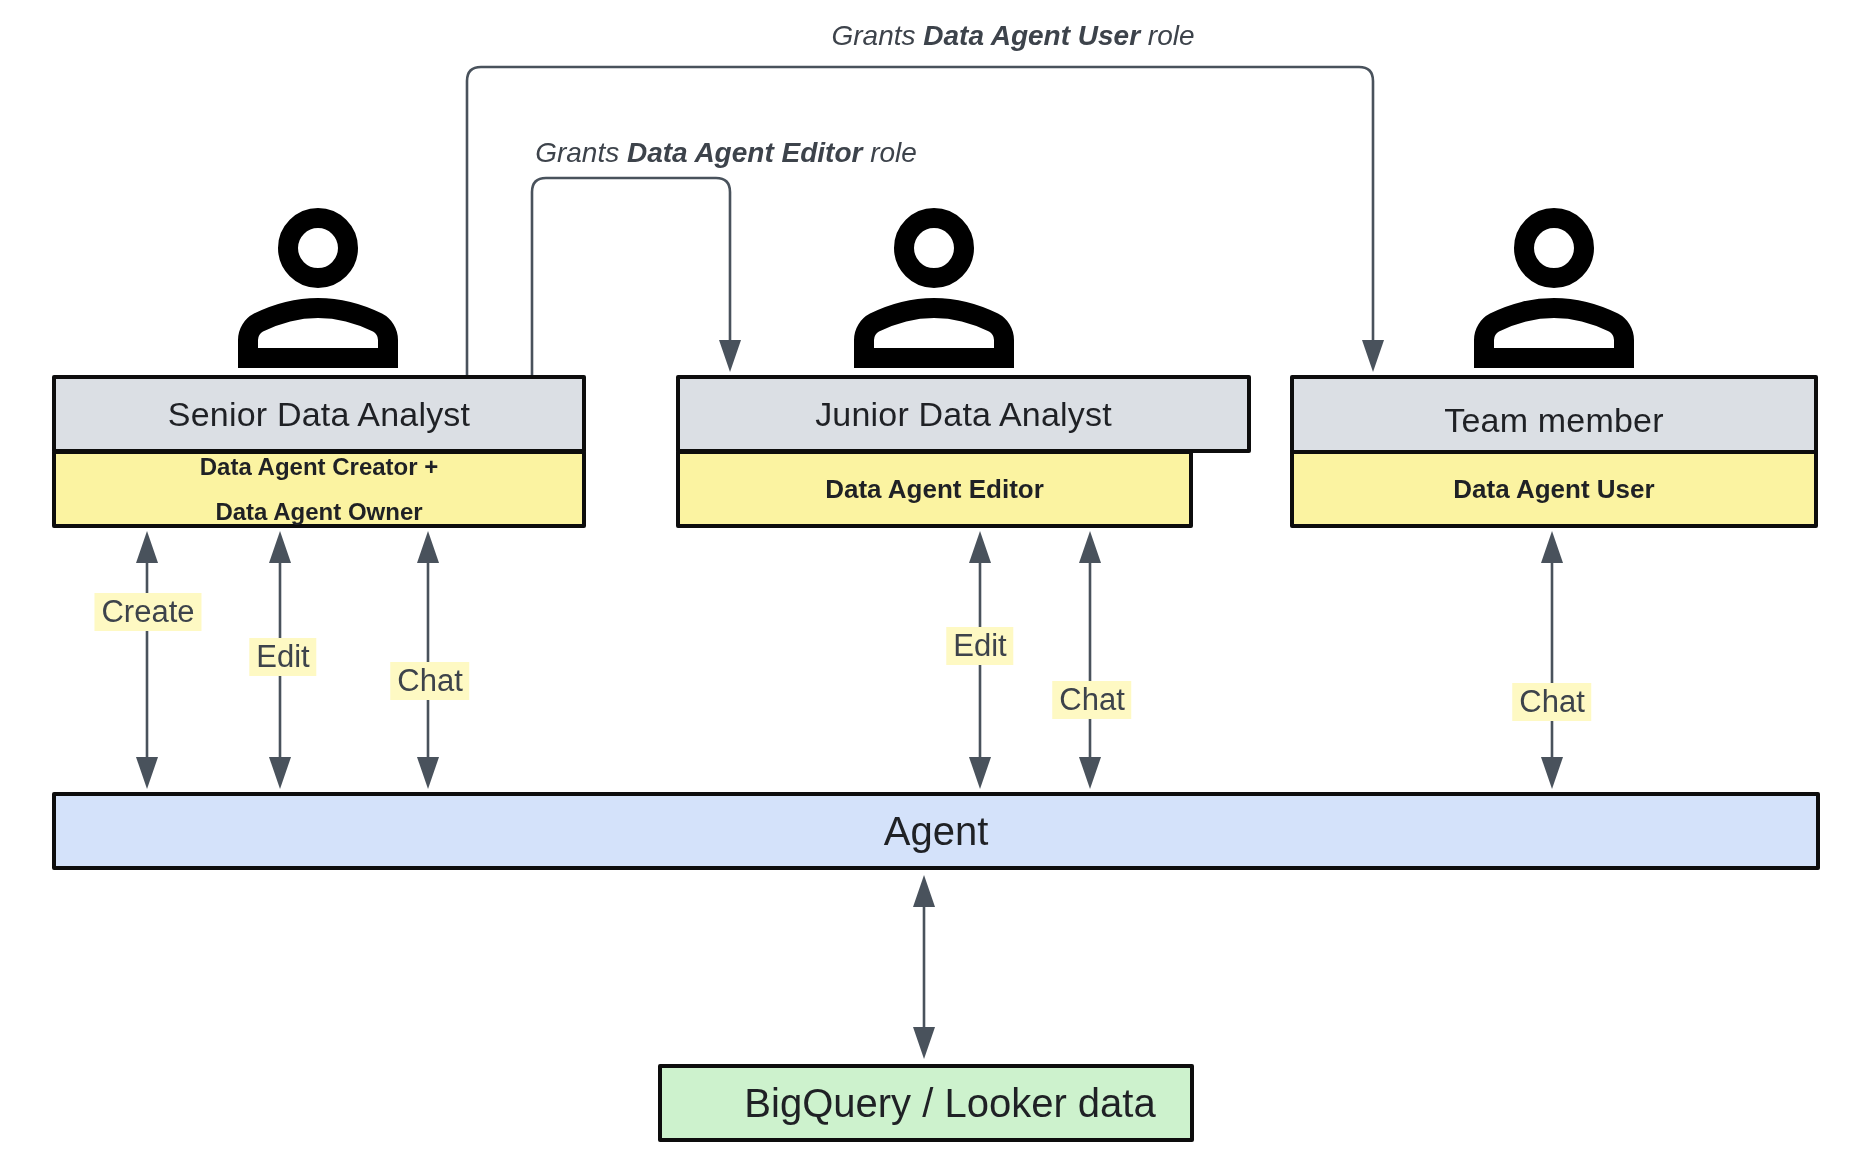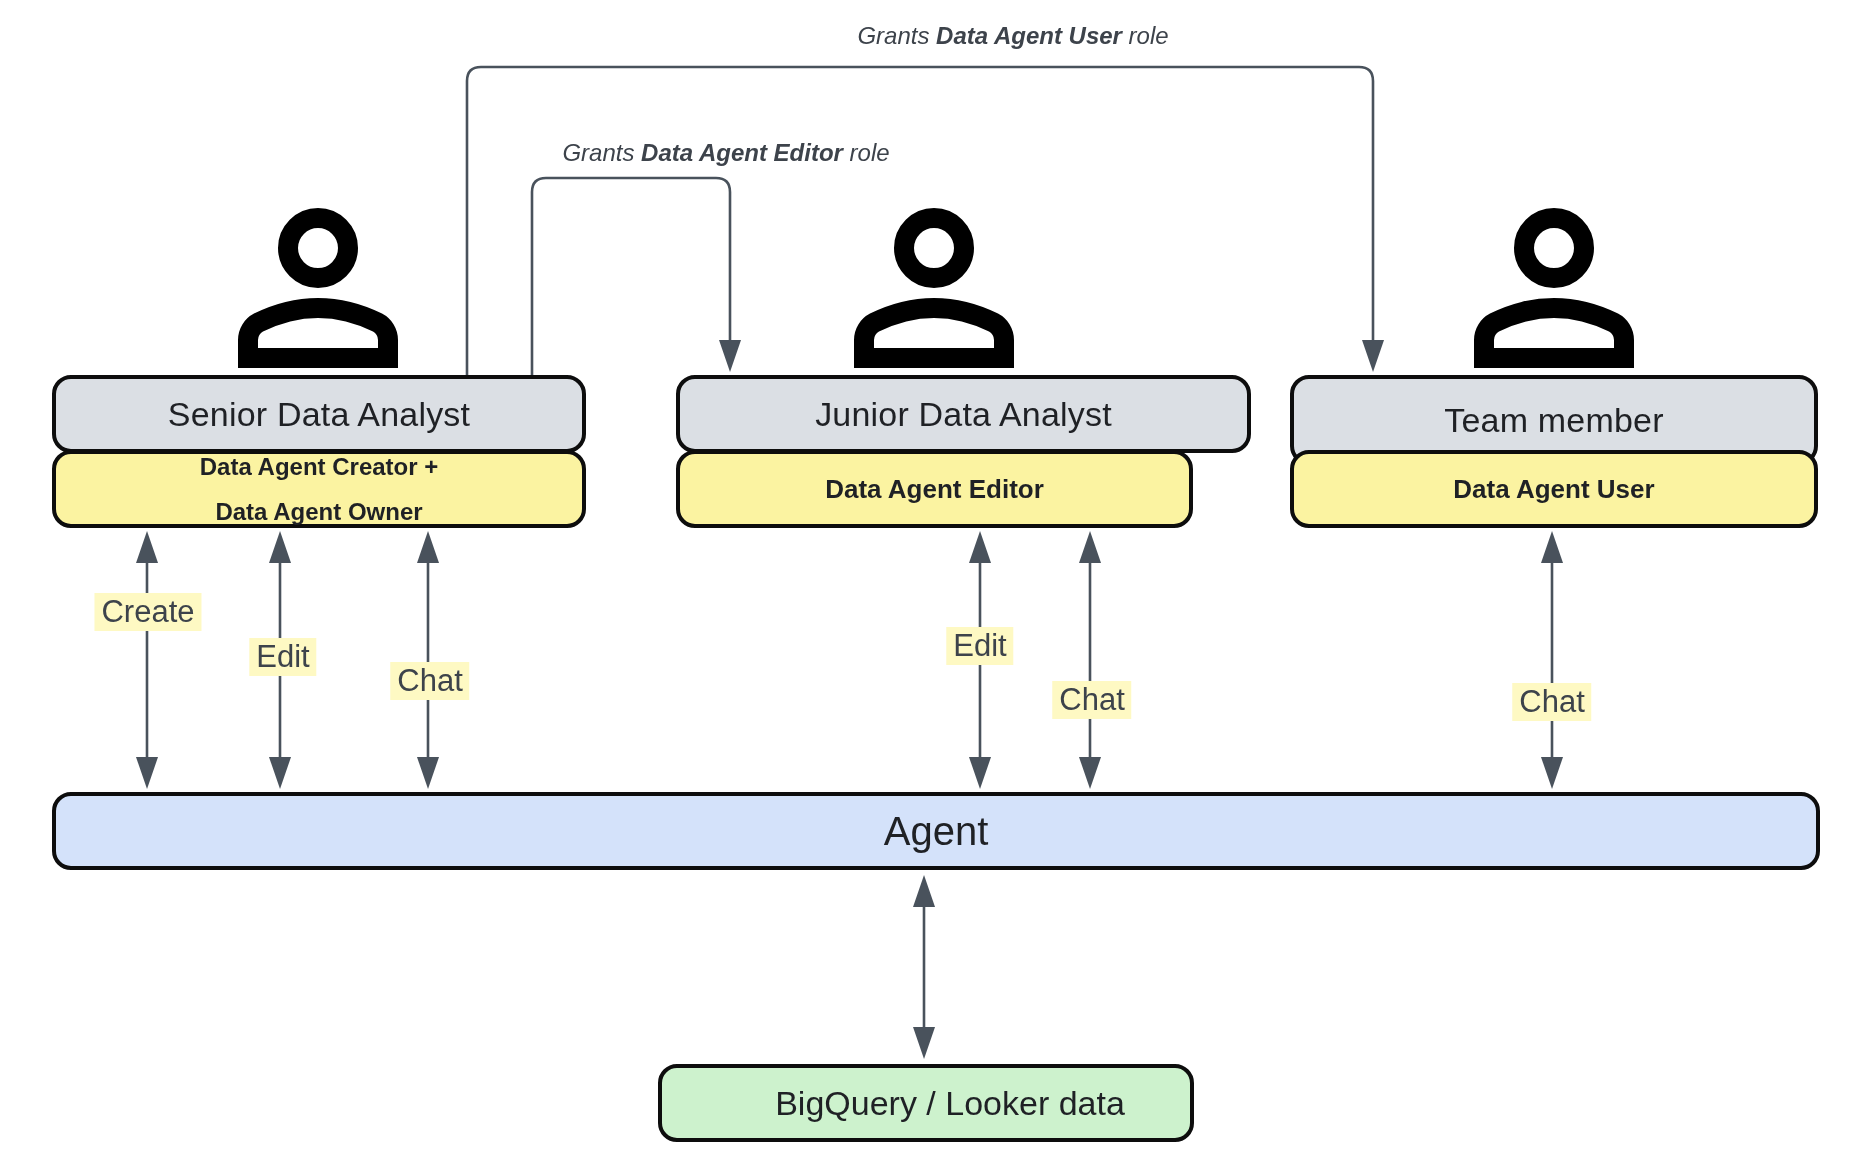--- a/index.html
+++ b/index.html
@@ -15,34 +15,34 @@
   html,body{margin:0;padding:0;background:#fff;}
   .canvas{
     position:relative;width:1852px;height:1176px;background:#fff;overflow:hidden;
     font-family:"Liberation Sans",sans-serif;color:var(--title_text);
   }
   .overlay{position:absolute;left:0;top:0;width:1852px;height:1176px;z-index:1;}
   .conn{stroke:var(--connector);stroke-width:2.6;fill:none;}
   .ah{fill:var(--connector);stroke:none;}
   .panel{
     position:absolute;box-sizing:border-box;border:4px solid var(--border);
-    border-radius:19px;display:flex;flex-direction:column;align-items:center;justify-content:center;
+    border-radius:2px;display:flex;flex-direction:column;align-items:center;justify-content:center;
     text-align:left;z-index:2;
   }
   .actor-title{background:var(--actor_fill);font-size:34px;letter-spacing:.2px;}
   .actor-role{background:var(--role_fill);font-weight:bold;}
   .role-one{font-size:26px;}
   .role-two{font-size:24px;line-height:30px;}
   .agent-bar{background:var(--agent_fill);font-size:40px;}
-  .datastore{background:var(--datastore_fill);font-size:34px;padding-left:48px;}
+  .datastore{background:var(--datastore_fill);font-size:40px;padding-left:48px;}
   .person{position:absolute;z-index:0;}
   .person svg{display:block;}
   .grant-label{
     position:absolute;transform:translate(-50%,-50%);white-space:nowrap;z-index:3;
-    font-style:italic;font-size:24px;color:var(--label_text);
+    font-style:italic;font-size:28px;color:var(--label_text);
   }
   .grant-label b{font-weight:bold;}
   .action-label{
     position:absolute;transform:translate(-50%,-50%);white-space:nowrap;z-index:3;
     font-size:31px;color:var(--label_text);background:#fef9c3;padding:1px 7px;
   }
 </style>
 </head>
 <body>
 

